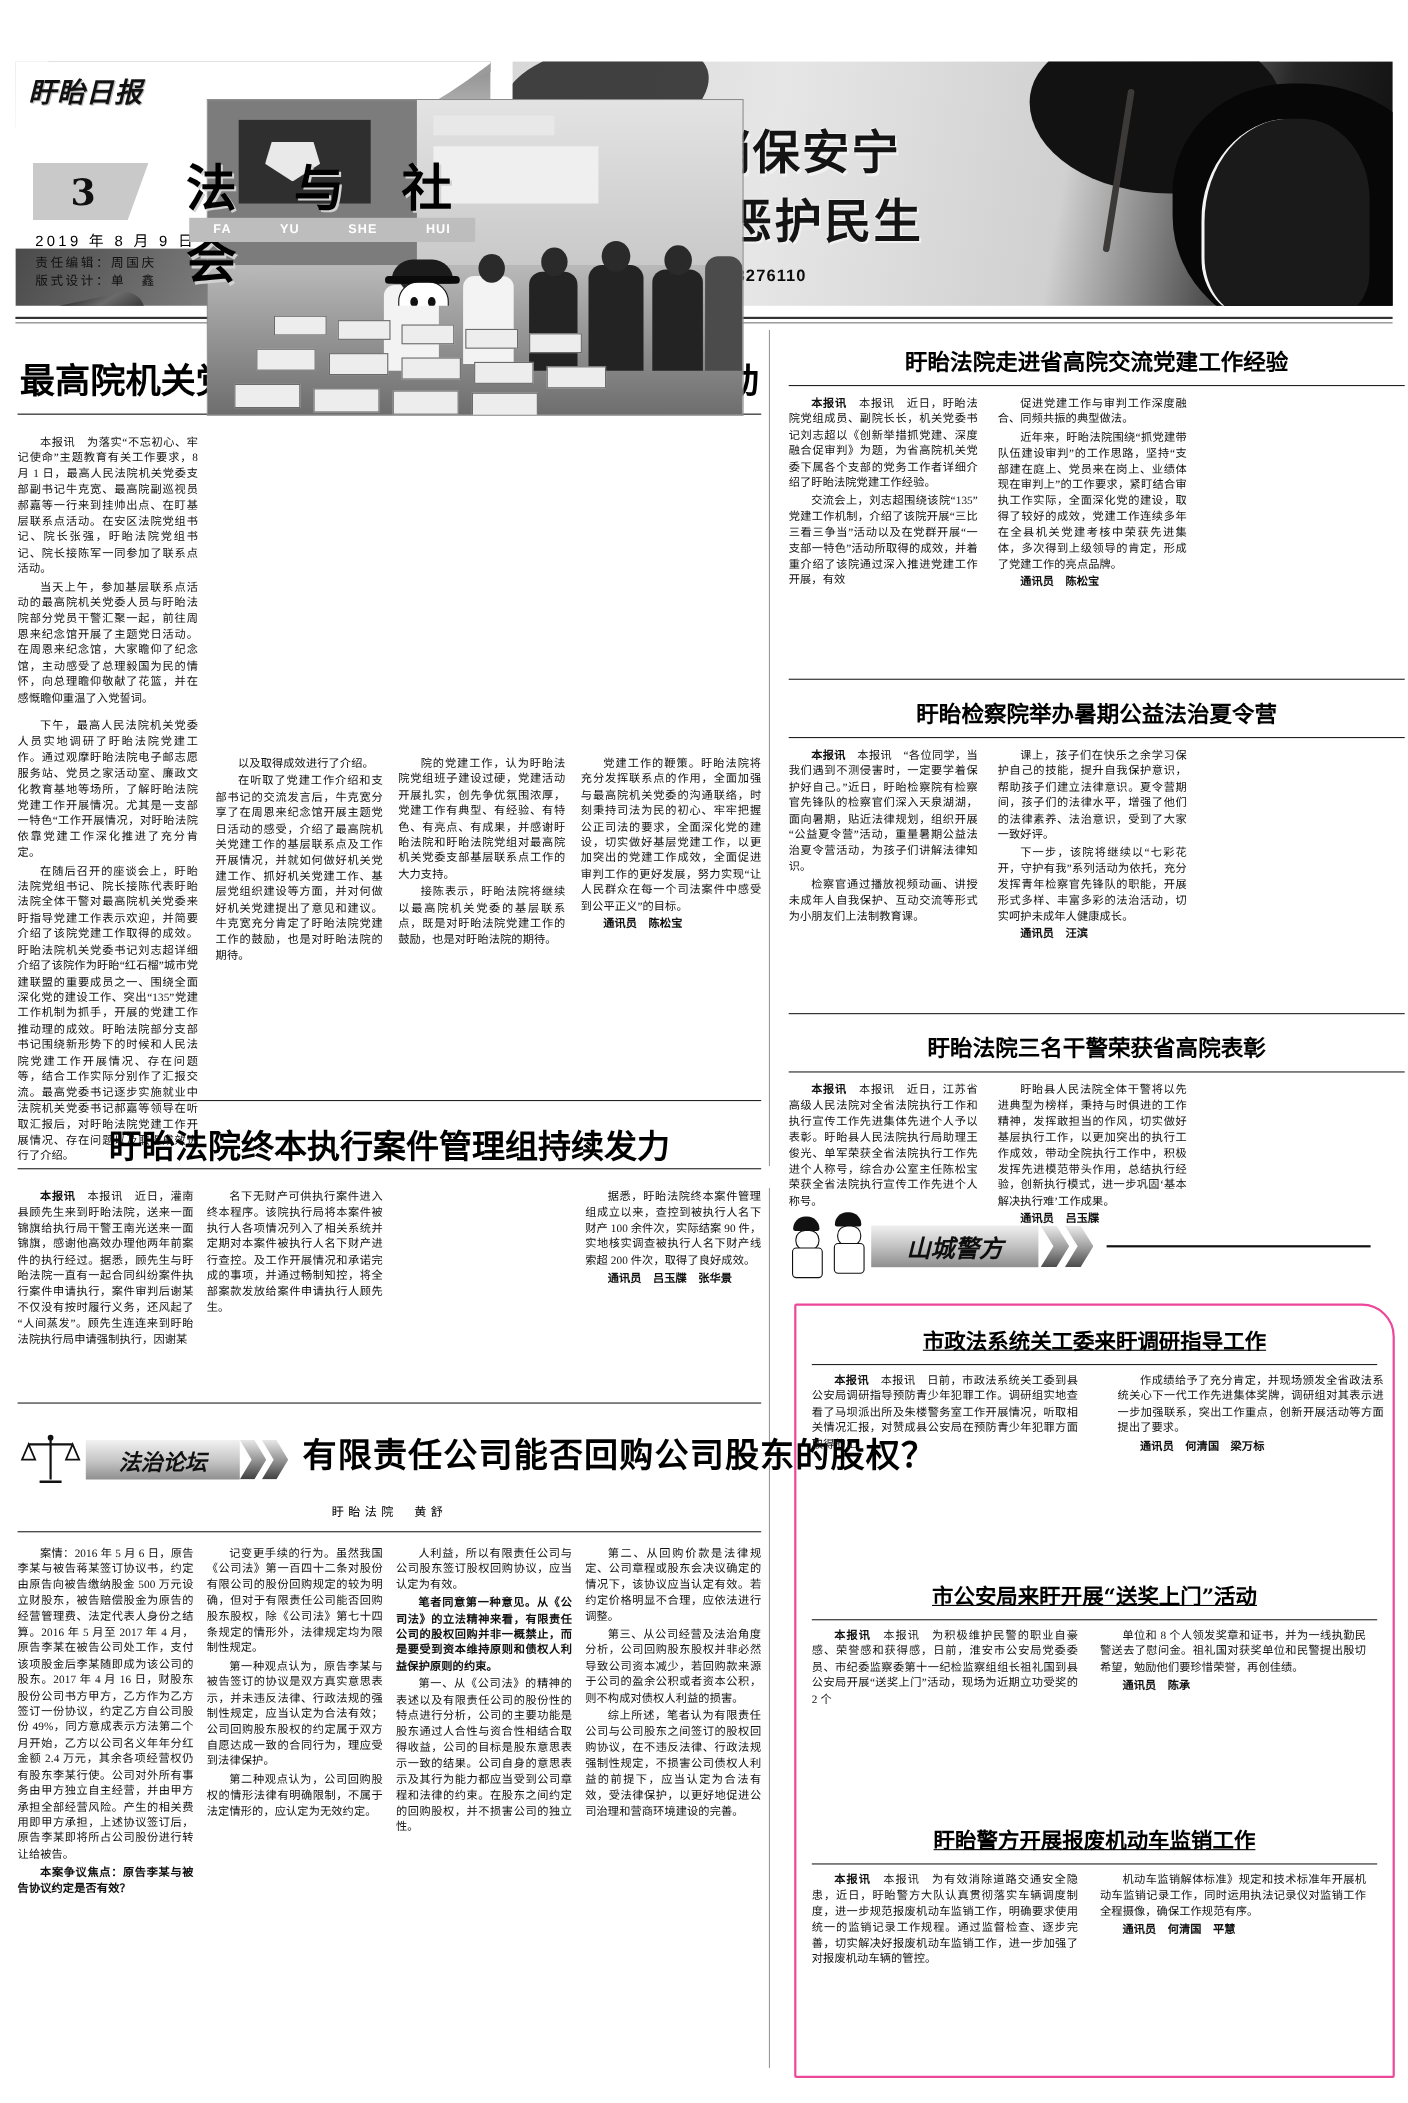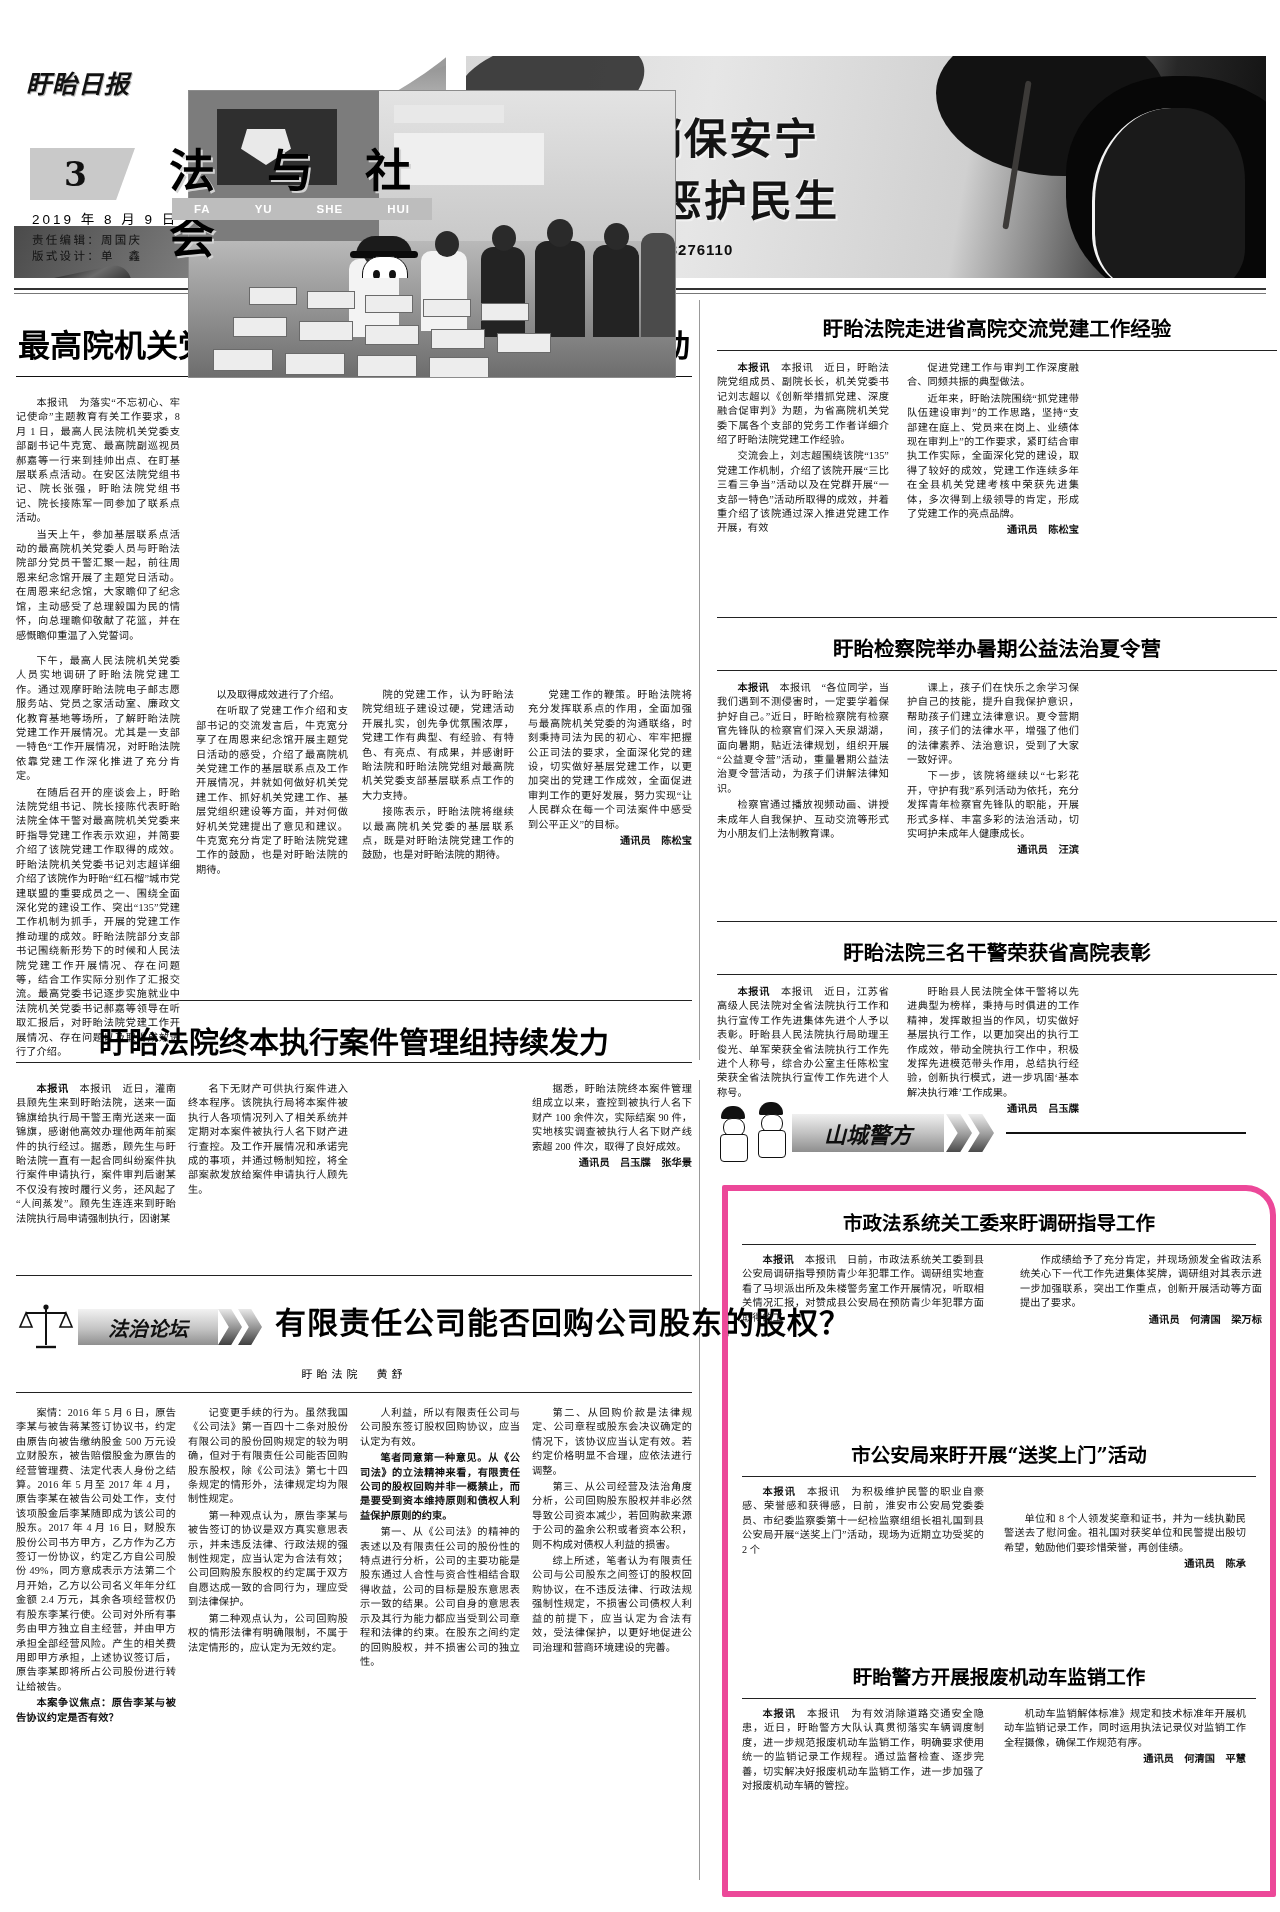--- a/index.html
+++ b/index.html
@@ -86,21 +86,21 @@
       border-top:2px solid #333;}
   .mh-rule2{position:absolute;left:14px;top:293px;width:1252px;height:0;
       border-top:1px solid #777;}
 
   
   .hl{font-family:"DejaVu Serif",serif;font-weight:bold;color:#000;}
   .body-col{font-size:10.2px;line-height:14.4px;text-align:justify;color:#111;
       font-family:"Liberation Serif",serif;letter-spacing:.1px;}
   .body-col p{margin:0 0 2px 0;text-indent:2em;}
   .lead{font-weight:bold;}
-  .sig{text-align:right;font-weight:bold;}
+  .sig{font-weight:bold;}
 
   
   .main-left{position:absolute;left:16px;top:300px;width:676px;}
   .head1{font-size:32px;letter-spacing:0px;text-align:center;margin-top:20px;}
   .head1-rule{width:100%;border-top:1px solid #111;margin-top:10px;}
 
   .photo-main{position:absolute;left:188px;top:90px;width:486px;height:286px;
       background:linear-gradient(170deg,#d7d7d7,#9d9d9d 45%,#cfcfcf);overflow:hidden;
       border:1px solid #8c8c8c;}
   .pm-wall{position:absolute;left:0;top:0;width:486px;height:150px;
@@ -120,21 +120,21 @@
   .col{position:absolute;}
 
   
   .right-zone{position:absolute;left:717px;top:300px;width:560px;}
   .vrule{position:absolute;top:300px;left:699px;width:0;height:760px;border-left:1px solid #999;}
   .headR{font-size:20.5px;text-align:center;letter-spacing:0;}
   .ruleR{width:100%;border-top:1px solid #222;margin:8px 0 10px;}
 
   
   .police-box{position:absolute;left:722px;top:1185px;width:542px;height:700px;
-      border:6px solid #ec4899;border-radius:2px 30px 2px 2px;}
+      border:2px solid #ec4899;border-radius:2px 30px 2px 2px;text-decoration:underline;}
   .police-tag{position:absolute;left:706px;top:1100px;width:300px;height:66px;}
   .pt-plate{position:absolute;left:86px;top:14px;width:152px;height:38px;
       background:linear-gradient(180deg,#f0f0f0,#c2c2c2 50%,#8e8e8e);
       display:flex;align-items:center;justify-content:center;
       font-family:"DejaVu Serif",serif;font-weight:bold;font-size:22px;font-style:italic;color:#0e0e0e;}
   .pt-arrow{position:absolute;top:14px;width:26px;height:38px;
       background:linear-gradient(180deg,#ededed,#9a9a9a 55%,#4a4a4a);
       clip-path:polygon(0 0,55% 0,100% 50%,55% 100%,0 100%,45% 50%);}
   .pt-line{position:absolute;left:300px;top:32px;width:240px;height:0;border-top:2px solid #111;}
   .pt-cop{position:absolute;width:34px;height:54px;}
@@ -424,21 +424,21 @@
         <p class="sig">通讯员　何清国　梁万标</p>
       </div>
     </div>
 
     <div class="hl police-head" style="margin-top:16px;padding:0 10px;">市公安局来盱开展“送奖上门”活动</div>
     <div class="police-rule" style="margin:8px 14px;"></div>
     <div style="position:relative;height:160px;padding:0 14px;">
       <div class="body-col col" style="left:14px;top:0;width:242px;">
         <p><span class="lead">本报讯</span>　<span>本报讯　为积极维护民警的职业自豪感、荣誉感和获得感，日前，淮安市公安局党委委员、市纪委监察委第十一纪检监察组组长祖礼国到县公安局开展“送奖上门”活动，现场为近期立功受奖的 2 个</span></p>
       </div>
-      <div class="body-col col" style="left:276px;top:0;width:242px;margin-top:27px;">
+      <div class="body-col col" style="left:276px;top:0;width:242px;">
         <p>单位和 8 个人领发奖章和证书，并为一线执勤民警送去了慰问金。祖礼国对获奖单位和民警提出殷切希望，勉励他们要珍惜荣誉，再创佳绩。</p>
         <p class="sig">通讯员　陈承</p>
       </div>
     </div>
 
     <div class="hl police-head" style="margin-top:16px;padding:0 10px;">盱眙警方开展报废机动车监销工作</div>
     <div class="police-rule" style="margin:8px 14px;"></div>
     <div style="position:relative;height:170px;padding:0 14px;">
       <div class="body-col col" style="left:14px;top:0;width:242px;">
         <p><span class="lead">本报讯</span>　<span>本报讯　为有效消除道路交通安全隐患，近日，盱眙警方大队认真贯彻落实车辆调度制度，进一步规范报废机动车监销工作，明确要求使用统一的监销记录工作规程。通过监督检查、逐步完善，切实解决好报废机动车监销工作，进一步加强了对报废机动车辆的管控。</span></p>

